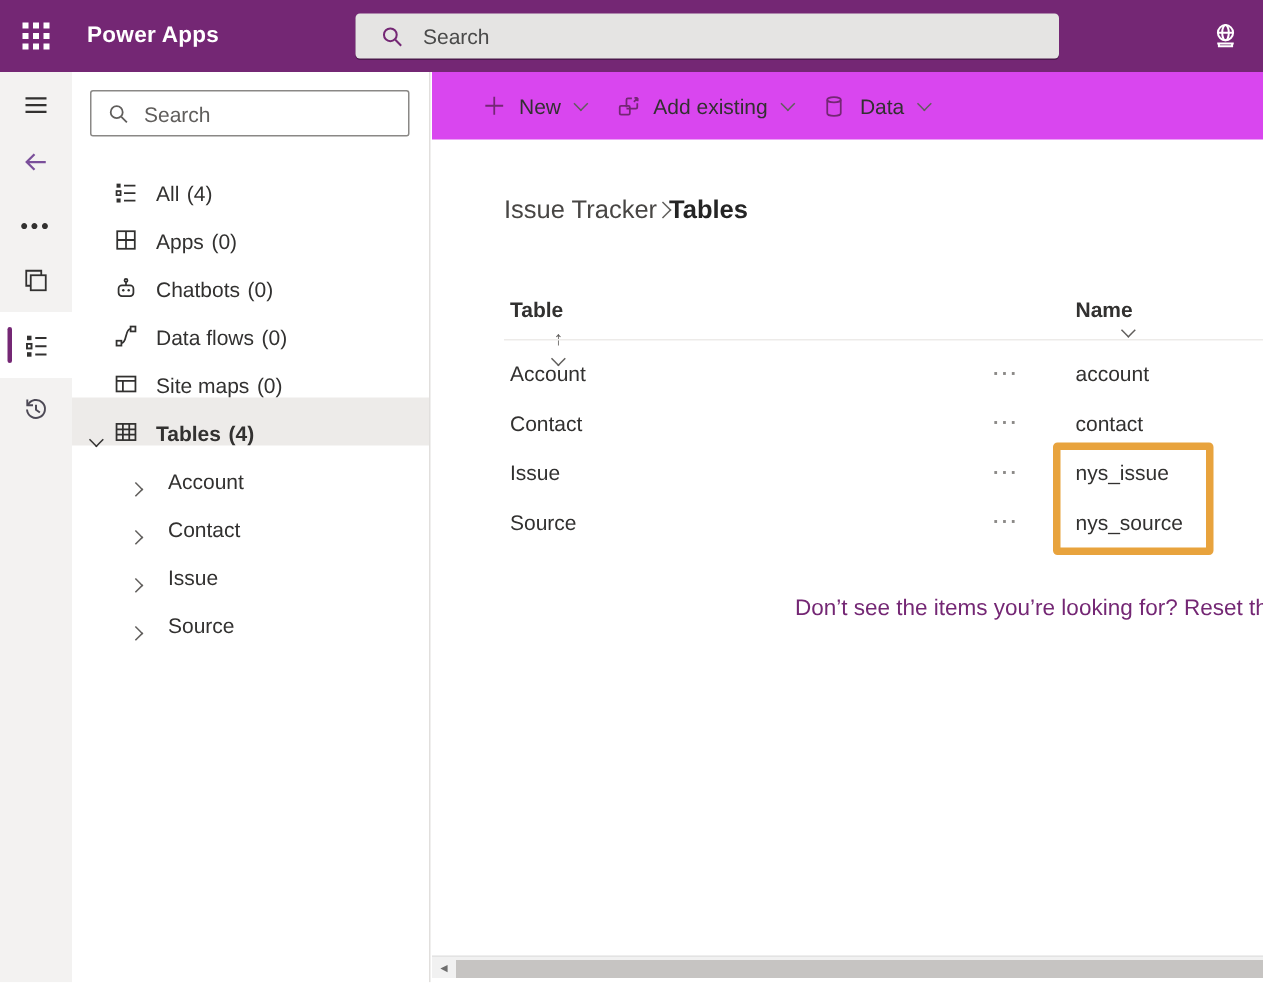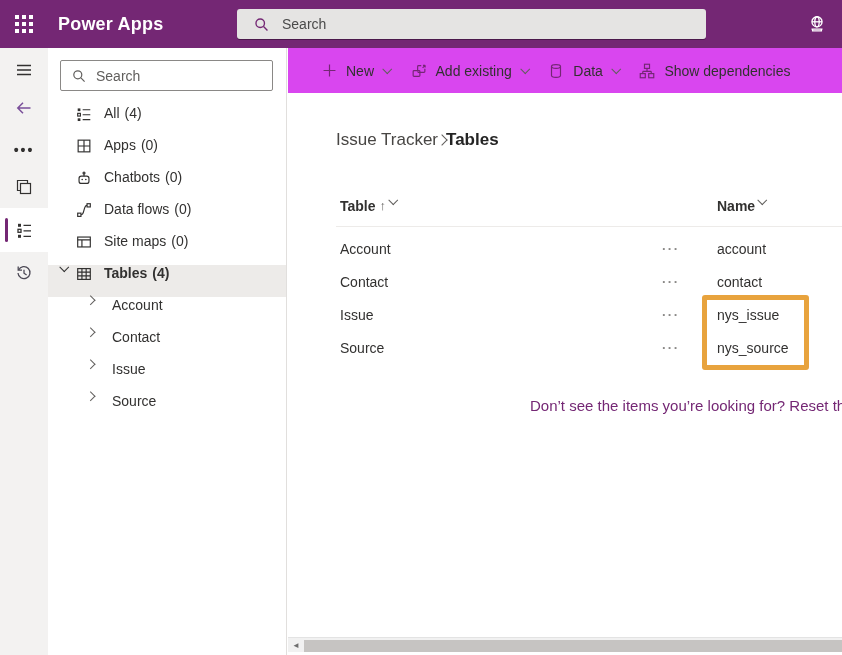--- a/index.html
+++ b/index.html
@@ -5,41 +5,41 @@
   * { margin:0; padding:0; box-sizing:border-box; }
   html,body { background:#fff; }
   body { font-family:"Liberation Sans","DejaVu Sans",sans-serif; }
   .screen { position:relative; width:842px; height:655px; overflow:hidden; background:#fff; }
 
   
   .header { position:absolute; left:0; top:0; width:842px; height:48px; background:#742774; }
   .waffle-btn { position:absolute; left:0; top:0; width:48px; height:48px; display:flex; align-items:center; justify-content:center; cursor:pointer; }
   .waffle { display:grid; grid-template-columns:repeat(3,4px); grid-template-rows:repeat(3,4px); gap:3px; }
   .waffle span { width:4px; height:4px; background:#fff; }
-  .app-title { position:absolute; left:58px; top:0; height:48px; line-height:48px; color:#fff; font-size:18px; font-weight:bold; letter-spacing:.2px; }
+  .app-title { position:absolute; left:58px; top:0; height:48px; line-height:48px; color:#fff; font-size:15px; font-weight:bold; letter-spacing:.2px; }
   .top-search { position:absolute; left:237px; top:9px; width:469px; height:30px; background:#e5e4e3; border-radius:3px; box-shadow:0 1px 0 rgba(0,0,0,.35); display:flex; align-items:center; padding-left:16px; }
   .top-search svg { flex:0 0 auto; }
   .top-search input { border:none; outline:none; background:transparent; font-size:14px; color:#323130; margin-left:12px; width:380px; font-family:inherit; }
   .top-search input::placeholder { color:#4a4a4a; }
   .env-btn { position:absolute; left:798px; top:8px; width:38px; height:32px; display:flex; align-items:center; justify-content:center; cursor:pointer; }
 
   
   .rail { position:absolute; left:0; top:48px; width:48px; height:607px; background:#f3f2f1; }
   .rail-btn { position:absolute; left:0; width:48px; height:40px; display:flex; align-items:center; justify-content:center; cursor:pointer; }
   .rail-btn.sel { height:44px; background:#fff; }
   .rail-btn.sel::before { content:""; position:absolute; left:5px; top:10px; width:3px; height:24px; background:#742774; border-radius:2px; }
   .rail-ellipsis { color:#323130; font-size:14px; font-weight:bold; letter-spacing:2px; line-height:10px; }
 
   
   .sidebar { position:absolute; left:48px; top:48px; width:239px; height:607px; background:#fff; border-right:1px solid #e1dfdd; }
   .side-search { position:absolute; left:12px; top:12px; width:213px; height:31px; border:1px solid #8a8886; border-radius:2px; background:#fff; display:flex; align-items:center; padding-left:10px; }
   .side-search input { border:none; outline:none; font-size:14px; color:#323130; margin-left:9px; width:160px; background:transparent; font-family:inherit; }
   .side-search input::placeholder { color:#605e5c; }
   .nav { position:absolute; left:0; top:57px; width:238px; }
-  .nav-row { display:flex; align-items:flex-start; height:32px; padding-left:8px; font-size:14px; color:#323130; cursor:pointer; }
+  .nav-row { display:flex; align-items:flex-end; height:32px; padding-left:8px; font-size:14px; color:#323130; cursor:pointer; }
   .nav-row .chev-slot { width:16px; display:flex; align-items:center; justify-content:center; }
   .nav-row .icon-slot { width:19px; margin-left:2px; display:flex; align-items:center; justify-content:center; }
   .nav-row .lbl { margin-left:11px; white-space:nowrap; }
   .nav-row .cnt { margin-left:5px; }
   .nav-row.sel { background:#edebe9; font-weight:bold; }
   .nav-row.child { padding-left:34px; }
   .nav-row.child .lbl { margin-left:14px; }
 
   
   .chev { display:inline-block; width:6.5px; height:6.5px; border-right:1.3px solid #605e5c; border-bottom:1.3px solid #605e5c; transform:rotate(45deg) translate(-1px,-1px); }
@@ -50,21 +50,21 @@
   
   .toolbar { position:absolute; left:288px; top:48px; width:554px; height:45px; background:#d946ef; display:flex; align-items:center; padding-left:33px; gap:19px; }
   .tb-btn { display:flex; align-items:center; gap:8px; font-size:14px; color:#323130; cursor:pointer; white-space:nowrap; }
   .tb-btn .chev { margin-left:2px; }
 
   
   .breadcrumb { position:absolute; left:336px; top:130px; display:flex; align-items:center; font-size:17px; color:#484644; }
   .breadcrumb .parent { cursor:pointer; }
   .breadcrumb .current { font-weight:bold; color:#242424; }
 
-  .grid-head { position:absolute; top:198px; font-size:14px; font-weight:bold; color:#323130; display:flex; align-items:flex-start; gap:4px; cursor:pointer; }
+  .grid-head { position:absolute; top:198px; font-size:14px; font-weight:bold; color:#323130; display:flex; align-items:flex-end; gap:4px; cursor:pointer;flex-direction:column; }
   .col-table { left:340px; }
   .col-name { left:717px; }
   .sort-asc { color:#605e5c; font-weight:normal; font-size:13px; }
   .grid-divider { position:absolute; left:336px; top:226px; width:506px; height:1px; background:#edebe9; }
 
   .grid-row { position:absolute; left:336px; width:506px; height:33px; display:flex; align-items:center; cursor:pointer; }
   .grid-row .c-table { position:absolute; left:4px; font-size:14px; color:#323130; }
   .grid-row .c-more { position:absolute; left:326px; font-size:13px; font-weight:bold; letter-spacing:1.5px; color:#8a8886; cursor:pointer; }
   .grid-row .c-name { position:absolute; left:381px; font-size:14px; color:#323130; }
 
@@ -292,29 +292,20 @@
       <span class="chev"></span>
     </div>
     <div class="tb-btn">
       <svg width="18" height="18" viewBox="0 0 20 20" fill="none" stroke="#742774" stroke-width="1.3">
         <ellipse cx="10" cy="5" rx="5" ry="2"></ellipse>
         <path d="M5 5v10c0 1.1 2.2 2 5 2s5-.9 5-2V5"></path>
       </svg>
       <span>Data</span>
       <span class="chev"></span>
     </div>
-    <div class="tb-btn">
-      <svg width="18" height="18" viewBox="0 0 20 20" fill="none" stroke="#742774" stroke-width="1.3">
-        <rect x="7.2" y="2.5" width="5.6" height="4.6"></rect>
-        <rect x="2.5" y="12.9" width="5.6" height="4.6"></rect>
-        <rect x="11.9" y="12.9" width="5.6" height="4.6"></rect>
-        <path d="M10 7.1v3.3M5.3 10.4h9.4M5.3 10.4v2.5M14.7 10.4v2.5"></path>
-      </svg>
-      <span>Show dependencies</span>
-    </div>
   </div>
 
   <div class="breadcrumb">
     <span class="parent">Issue Tracker</span>
     <span class="chev right big"></span>
     <span class="current">Tables</span>
   </div>
 
   <div class="grid-head col-table">
     <span>Table</span>

